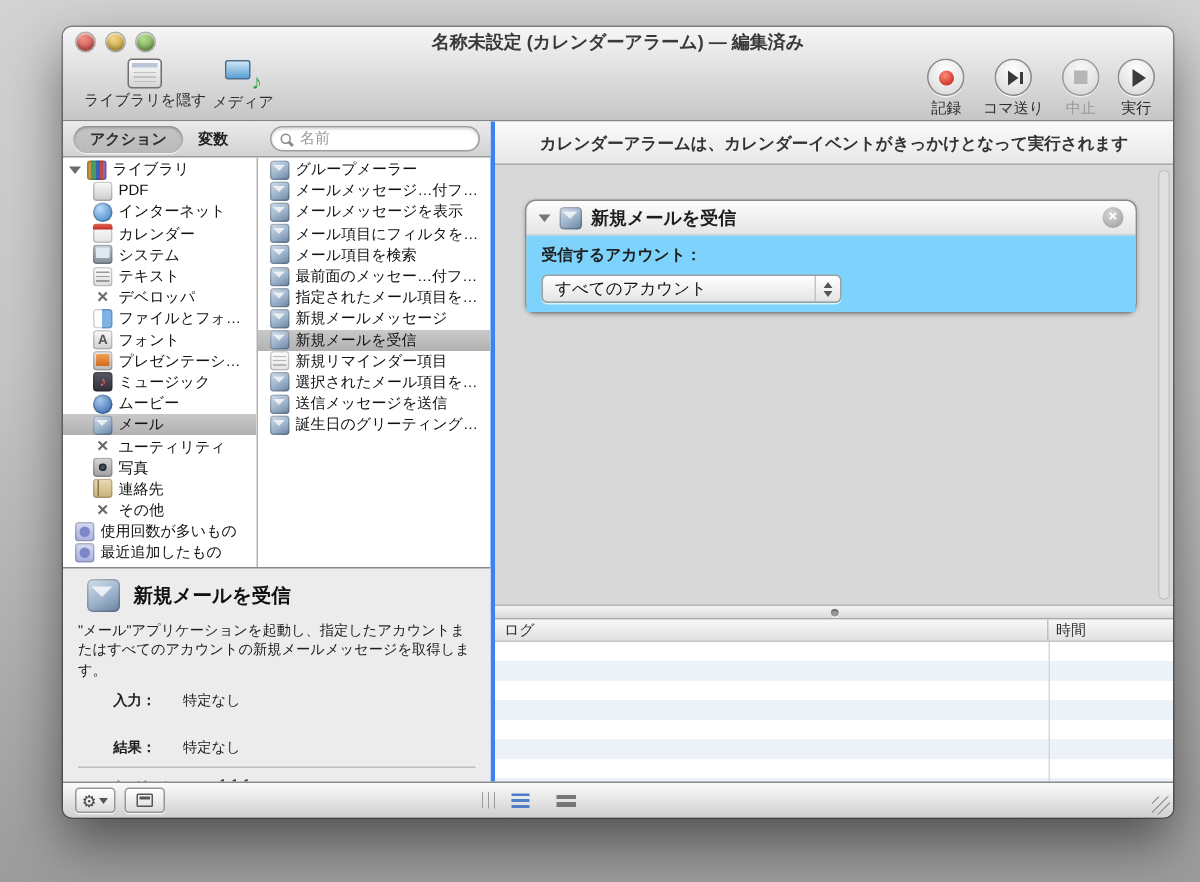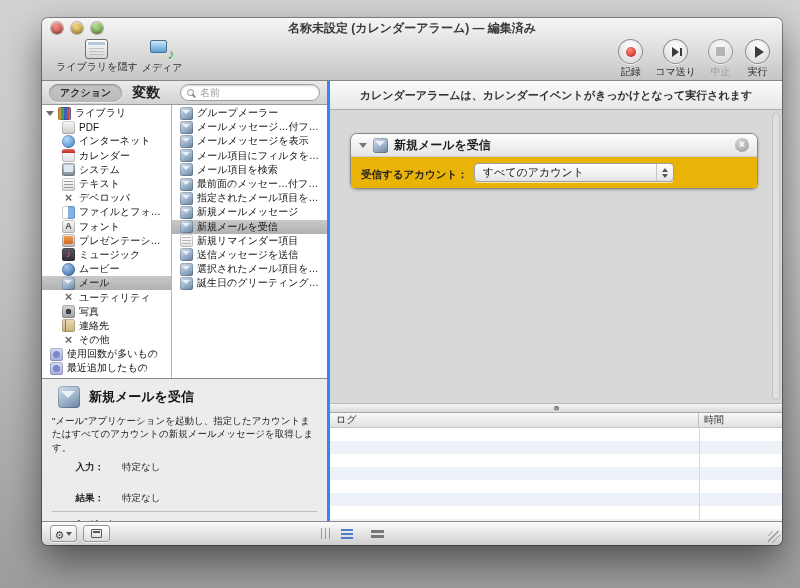--- a/index.html
+++ b/index.html
@@ -51,21 +51,21 @@
   .round-btn.disabled .lbl{color:#9a9a9a;}
   .round-btn.disabled .round{opacity:.8;}
   
   .main{flex:1;display:flex;min-height:0;}
   .left-panel{flex:0 0 288px;width:288px;border-right:3px solid #3b82f6;background:#fff;
     display:flex;flex-direction:column;min-height:0;}
   .tabbar{flex:0 0 24px;background:linear-gradient(#ebebeb,#d2d2d2);border-bottom:1px solid #9b9b9b;
     display:flex;align-items:center;padding:0 7px;gap:10px;}
   .tab-capsule{font-size:10px;font-weight:bold;color:#2e2e2e;background:linear-gradient(#c6c6c6,#b9b9b9);
     border-radius:9px;padding:2px 11px;box-shadow:inset 0 1px 2px rgba(0,0,0,.35),0 1px 0 rgba(255,255,255,.65);}
-  .tab-plain{font-size:14px;font-weight:bold;color:#222;}
+  .tab-plain{font-size:10px;font-weight:bold;color:#222;}
   .searchbox{margin-left:auto;width:140px;height:17px;background:#fff;border:1px solid #9d9d9d;border-radius:9px;
     display:flex;align-items:center;padding:0 6px;gap:4px;box-shadow:inset 0 1px 2px rgba(0,0,0,.18);}
   .mag{width:7px;height:7px;border:1.5px solid #8a8a8a;border-radius:50%;position:relative;flex:0 0 auto;}
   .mag::after{content:'';position:absolute;width:4px;height:1.5px;background:#8a8a8a;transform:rotate(45deg);
     right:-3px;bottom:-1px;}
   .searchbox input{border:0;outline:0;flex:1;min-width:0;background:transparent;font-size:10px;
     font-family:inherit;color:#222;}
   .searchbox input::placeholder{color:#9a9a9a;}
   .lists{flex:1;display:flex;min-height:0;}
   .cat-list{flex:0 0 130px;width:130px;border-right:1px solid #b3b3b3;overflow:hidden;padding-top:1px;}
@@ -147,21 +147,21 @@
   .ab-tri{width:0;height:0;border-left:4px solid transparent;border-right:4px solid transparent;
     border-top:5px solid #757575;}
   .ab-ic{width:15px;height:15px;border-radius:3px;box-shadow:inset 0 0 0 1px rgba(0,0,0,.2);position:relative;}
   .ab-ic::after{content:'';position:absolute;left:2px;top:3px;border-left:5px solid transparent;
     border-right:5px solid transparent;border-top:5px solid rgba(255,255,255,.75);}
   .ab-title{font-size:12px;font-weight:bold;color:#1e1e1e;white-space:nowrap;}
   .ab-close{margin-left:auto;width:14px;height:14px;border-radius:50%;
     background:radial-gradient(circle at 40% 32%,#d9d9d9,#969696);color:#fff;font-size:10px;line-height:14px;
     text-align:center;font-weight:bold;}
   .ab-close::before{content:'×';}
-  .ab-body{padding:6px 10px;display:flex;align-items:flex-end;gap:6px;background:#eab308;}
+  .ab-body{padding:6px 10px;display:flex;align-items:flex-start;gap:6px;background:#7dd3fc;flex-direction:column;}
   .ab-label{font-size:10.5px;font-weight:bold;color:#1e1e1e;white-space:nowrap;}
   .popup{width:200px;height:19px;border:1px solid #9e9e9e;border-radius:4px;
     background:linear-gradient(#ffffff,#e4e4e4);display:flex;align-items:center;padding:0 5px 0 8px;
     font-size:11px;color:#111;box-shadow:0 1px 0 rgba(255,255,255,.7);white-space:nowrap;overflow:hidden;}
   .popup .val{flex:1;overflow:hidden;text-overflow:ellipsis;}
   .stepper{display:flex;flex-direction:column;gap:2px;padding-left:5px;margin-left:4px;
     border-left:1px solid #c4c4c4;align-self:stretch;justify-content:center;}
   .stepper .up{width:0;height:0;border-left:3px solid transparent;border-right:3px solid transparent;
     border-bottom:4px solid #555;}
   .stepper .dn{width:0;height:0;border-left:3px solid transparent;border-right:3px solid transparent;
@@ -403,25 +403,25 @@
               <div class="row indent-none selected">
                 <span class="ic ic-mailact"></span>
                 <span class="lbl">新規メールを受信</span>
               </div>
               <div class="row indent-none">
                 <span class="ic ic-reminder"></span>
                 <span class="lbl">新規リマインダー項目</span>
               </div>
               <div class="row indent-none">
                 <span class="ic ic-mailact"></span>
+                <span class="lbl">選択されたメール項目を取得</span>
+              </div>
+              <div class="row indent-none">
+                <span class="ic ic-mailact"></span>
                 <span class="lbl">送信メッセージを送信</span>
-              </div>
-              <div class="row indent-none">
-                <span class="ic ic-mailact"></span>
-                <span class="lbl">選択されたメール項目を取得</span>
               </div>
               <div class="row indent-none">
                 <span class="ic ic-mailact"></span>
                 <span class="lbl">誕生日のグリーティングを送信</span>
               </div>
             </div>
         </div>
         <div class="desc">
           <div class="desc-title">
             <span class="big-ic"></span>

